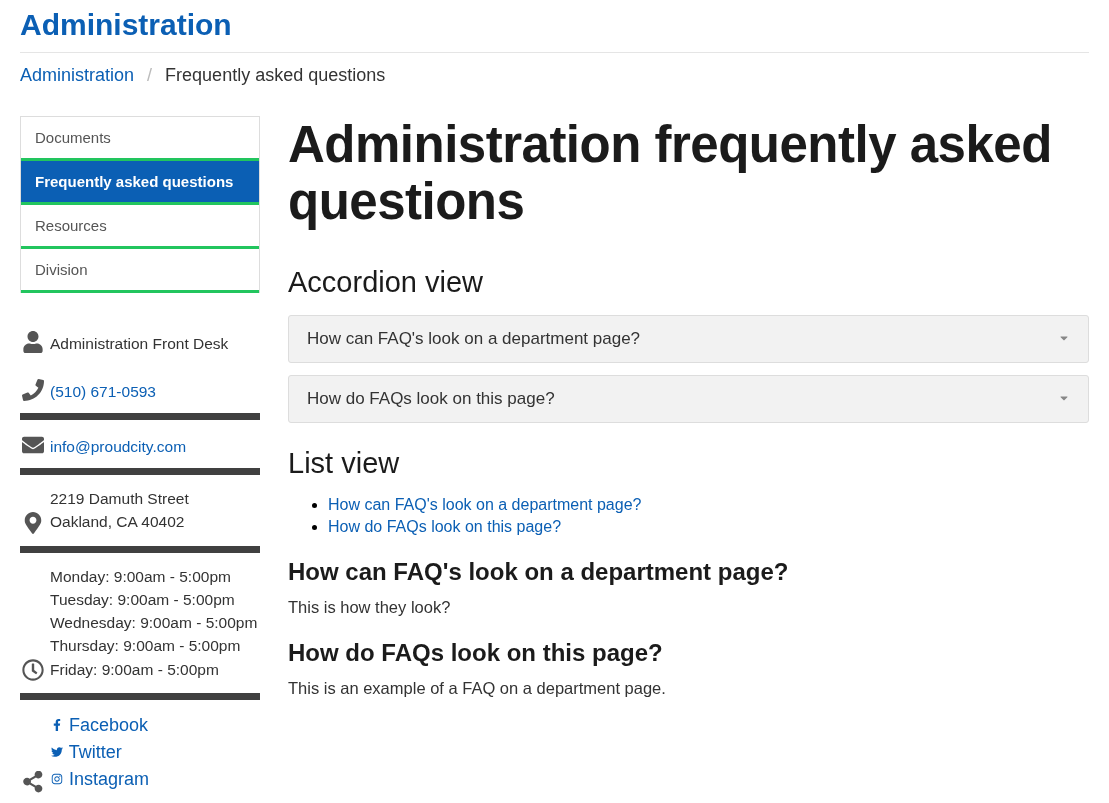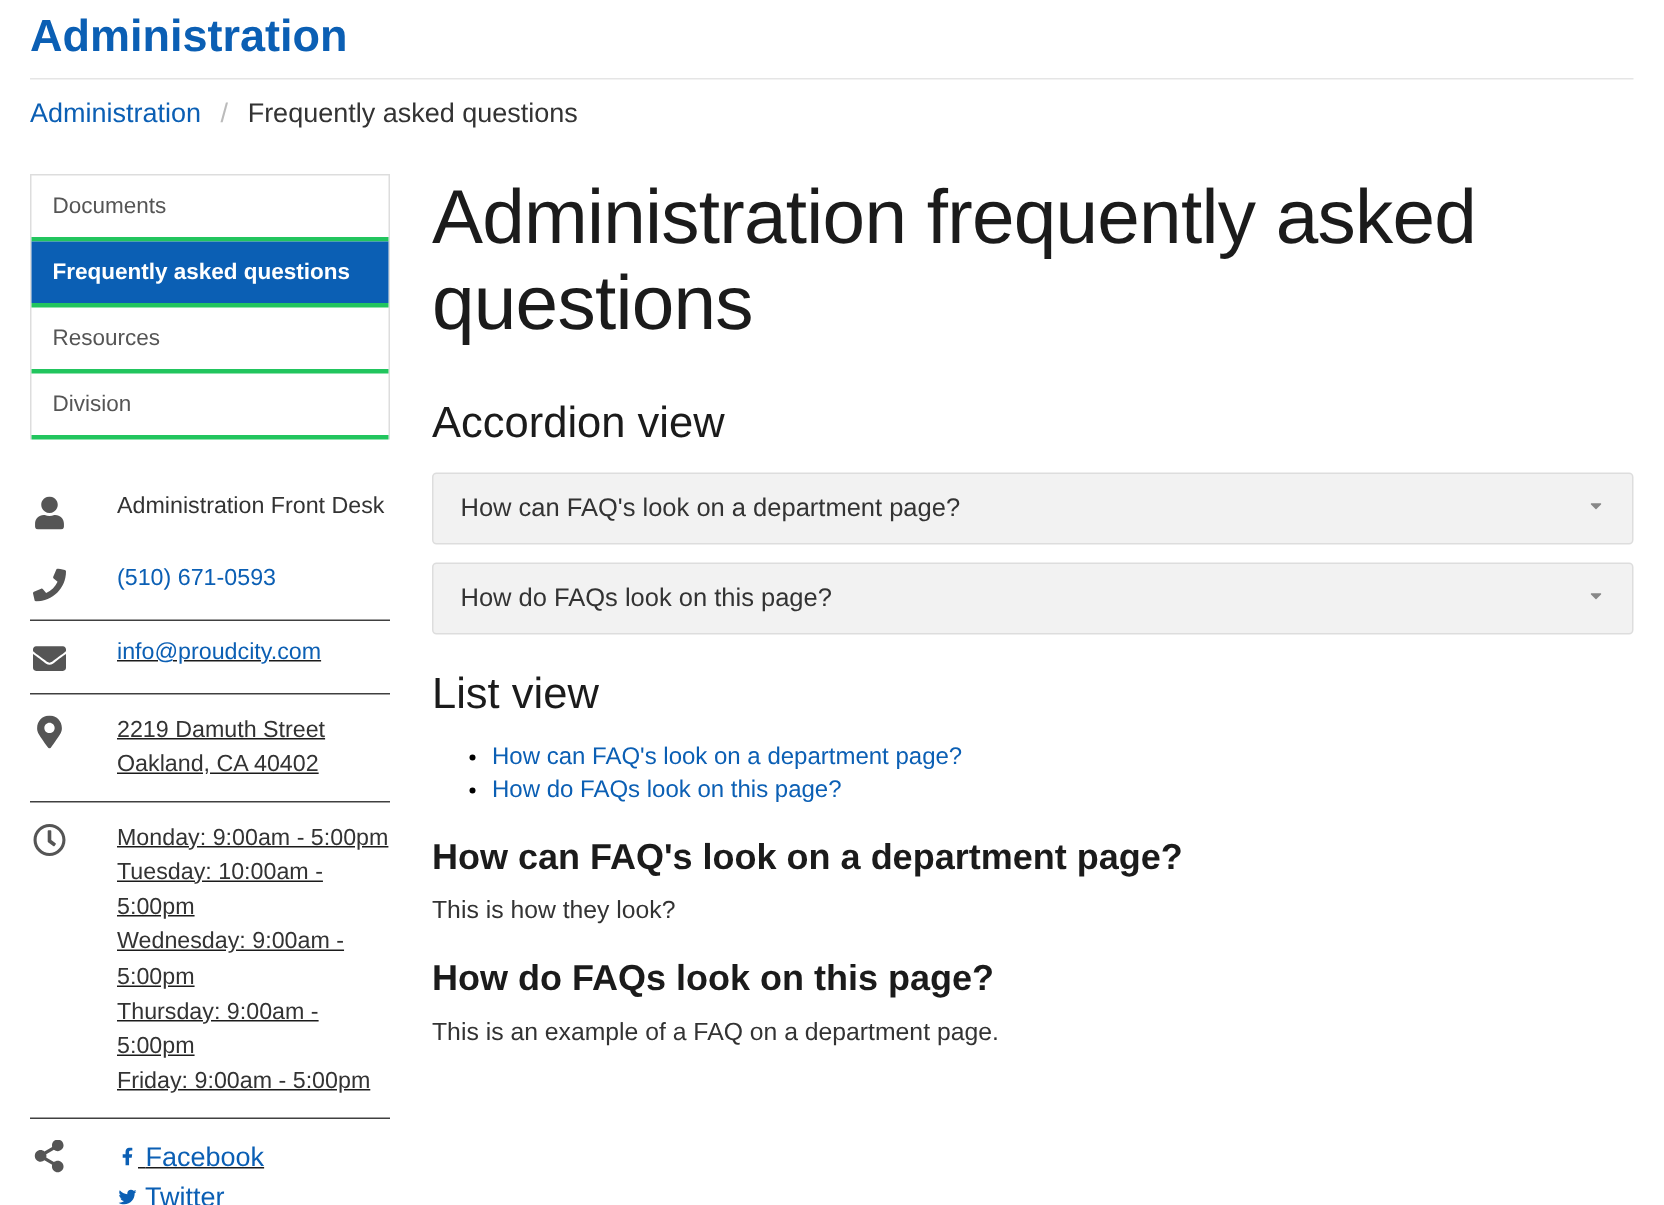--- a/index.html
+++ b/index.html
@@ -12,32 +12,32 @@
   .breadcrumb a { color: #0b5fb4; }
   .breadcrumb .sep { color: #bbb; margin: 0 8px; }
   .breadcrumb .current { color: #333; }
   .layout { display: flex; gap: 28px; }
   .sidebar { width: 240px; flex-shrink: 0; }
   .nav-list { list-style: none; border: 1px solid #ddd; border-bottom: none; }
   .nav-list li { border-bottom: 3px solid #22c55e; }
   .nav-list a { display: block; padding: 12px 14px; color: #555; font-size: 15px; }
   .nav-list li.active a { background: #0b5fb4; color: #fff; font-weight: 600; }
   .contact-block { margin-top: 24px; }
-  .contact-row { display: flex; align-items: flex-start; gap: 32px; padding: 12px 0; }
-  .contact-row + .contact-row { border-top: 1px solid #404040; text-decoration: underline; }
+  .contact-row { display: flex; align-items: flex-end; gap: 4px; padding: 12px 0; }
+  .contact-row + .contact-row { border-top: 7px solid #404040; }
   .contact-row:first-child { border-top: none; }
   .contact-row .ico { width: 26px; flex-shrink: 0; color: #555; display: flex; justify-content: center; padding-top: 2px; }
   .contact-row .ico svg { width: 22px; height: 22px; fill: #555; }
   .contact-row .content { flex: 1; font-size: 15.5px; color: #333; }
   .contact-row .content a { color: #0b5fb4; }
   .contact-row .content div { line-height: 1.5; }
   .social a { display: block; color: #0b5fb4; font-size: 18px; line-height: 1.5; }
   .social .sicon { display: inline-block; width: 14px; text-align: center; }
   .main { flex: 1; }
-  h1 { font-size: 51px; font-weight: 400; line-height: 1.12; margin-bottom: 36px; letter-spacing: -0.5px; }
+  h1 { font-size: 51px; font-weight: 700; line-height: 1.12; margin-bottom: 36px; letter-spacing: -0.5px; }
   h2 { font-size: 29px; font-weight: 400; margin: 24px 0 16px; }
   h3 { font-size: 24px; font-weight: 700; margin: 22px 0 12px; }
   .accordion-item { background: #f2f2f2; border: 1px solid #ddd; border-radius: 3px; padding: 13px 18px; margin-bottom: 12px; display: flex; justify-content: space-between; align-items: center; cursor: pointer; }
   .accordion-item .label { font-size: 17px; color: #333; }
   .accordion-item .caret svg { width: 12px; height: 12px; fill: #888; }
   .list-view { margin: 0 0 12px 0; padding-left: 40px; }
   .list-view li { margin-bottom: 4px; font-size: 16px; }
   .list-view li a { color: #0b5fb4; }
   .list-view li::marker { color: #000; }
   p { font-size: 16.5px; margin-bottom: 8px; color: #333; }
@@ -116,21 +116,21 @@
       </div>
 
       <div class="contact-row">
         <span class="ico">
           <svg viewBox="0 0 512 512">
               <path d="M256 8C119 8 8 119 8 256s111 248 248 248 248-111 248-248S393 8 256 8zm0 448c-110.5 0-200-89.5-200-200S145.5 56 256 56s200 89.5 200 200-89.5 200-200 200zm61.8-104.4l-84.9-61.7c-3.1-2.3-4.9-5.9-4.9-9.7V116c0-6.6 5.4-12 12-12h32c6.6 0 12 5.4 12 12v141.7l66.8 48.6c5.4 3.9 6.5 11.4 2.6 16.8L334.6 349c-3.9 5.3-11.4 6.5-16.8 2.6z"></path>
             </svg>
         </span>
         <div class="content">
           <div>Monday: 9:00am - 5:00pm</div>
-          <div>Tuesday: 10:00am - 5:00pm</div>
+          <div>Tuesday: 9:00am - 5:00pm</div>
           <div>Wednesday: 9:00am - 5:00pm</div>
           <div>Thursday: 9:00am - 5:00pm</div>
           <div>Friday: 9:00am - 5:00pm</div>
         </div>
       </div>
 
       <div class="contact-row">
         <span class="ico">
           <svg viewBox="0 0 448 512">
               <path d="M352 320c-22.6 0-43.2 8.4-59 22.2l-120.3-68.8c2.1-8.6 3.3-17.6 3.3-26.8s-1.2-18.2-3.3-26.8L292.9 151c15.8 13.8 36.5 22.2 59.1 22.2 49.6 0 89.9-40.3 89.9-89.9S401.6-6.7 352-6.7s-89.9 40.3-89.9 89.9c0 9.2 1.2 18.2 3.3 26.8L145.1 178.8C129.3 165 108.6 156.6 86 156.6c-49.6 0-89.9 40.3-89.9 89.9s40.3 89.9 89.9 89.9c22.6 0 43.3-8.4 59.1-22.2l120.3 68.8c-2.1 8.6-3.3 17.6-3.3 26.8 0 49.6 40.3 89.9 89.9 89.9s89.9-40.3 89.9-89.9S401.6 320 352 320z"></path>

